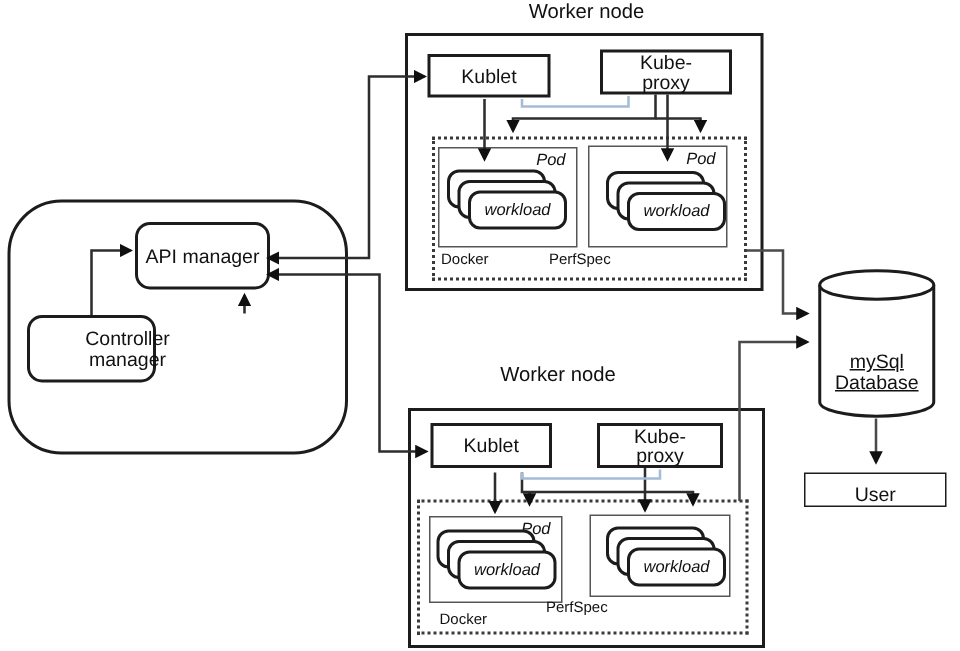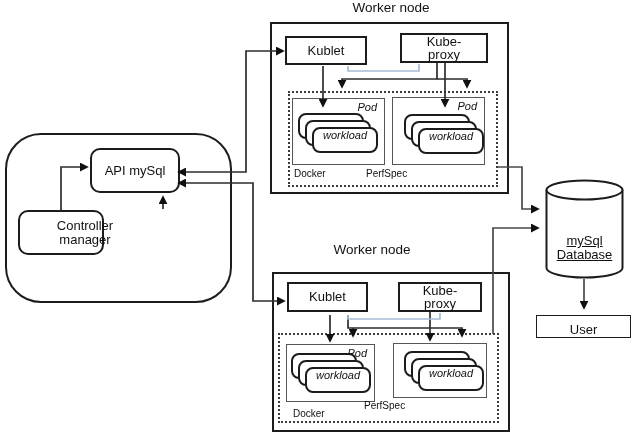--- a/index.html
+++ b/index.html
@@ -32,35 +32,35 @@
   .pod { position:absolute; box-sizing:border-box; border:1.5px solid #565656; background:#fff;font-style:italic; }
   .pod-t-left  { left:292px; top:98px;  width:93px; height:67px; }
   .pod-t-right { left:392px; top:97px;  width:93px; height:68px; }
   .pod-b-left  { left:286px; top:344px; width:89px; height:58px; }
   .pod-b-right { left:393px; top:343px; width:94px; height:55px; }
   .pod-label { position:absolute; top:2px; right:7px; font-size:11px; }
   .wl {
     position:absolute; box-sizing:border-box; width:66px; height:26px;
     border:2px solid #1c1c1c; border-radius:8px; background:#fff;
   }
-  .wl-front { display:flex; justify-content:center; font-size:11px; }
+  .wl-front { display:flex; align-items:center; justify-content:center; font-size:11px; }
   .zone-label { position:absolute; font-size:10px; white-space:nowrap; }
   .db-label { position:absolute; left:547px; top:234px; width:75px; text-align:center;
               font-size:13px; line-height:14px; z-index:3;text-decoration:underline; }
   .user-box { left:536px; top:315px; width:95px; height:23px; border-width:1.5px;align-items:flex-end; }
   svg.overlay { position:absolute; left:0; top:0; z-index:2; pointer-events:none; }
 </style>
 </head>
 <body>
 
 <div class="diagram">
 
   <div class="box master-box"></div>
   <div class="box rounded api">
-    <span>API mySql</span>
+    <span>API manager</span>
   </div>
   <div class="box rounded cm">
     <span>Controller manager</span>
   </div>
 
   <div class="t" style="left:321px; top:0px; width:140px;">Worker node</div>
   <div class="box transparent wt"></div>
   <div class="box kublet-t">
     <span>Kublet</span>
   </div>

